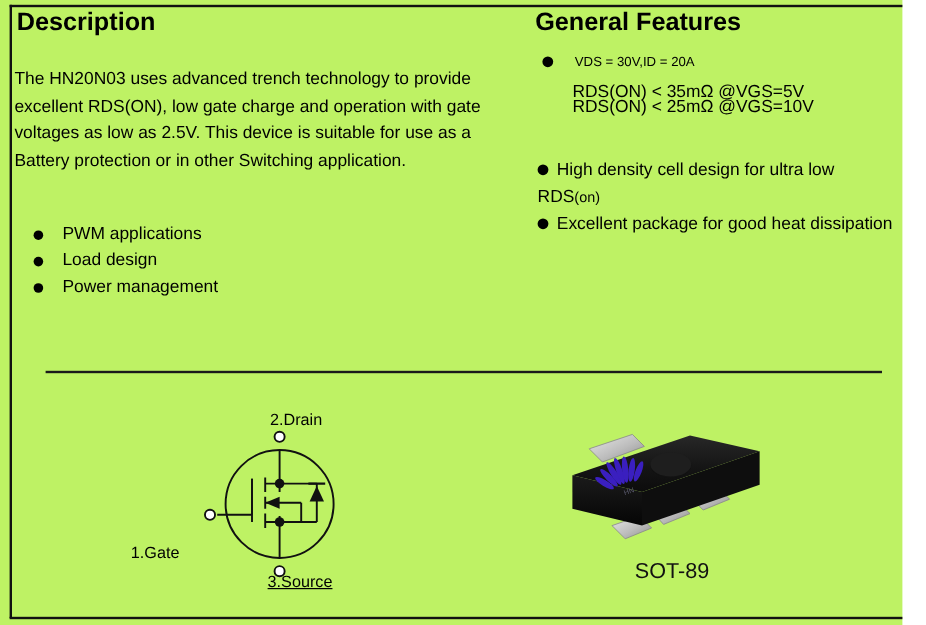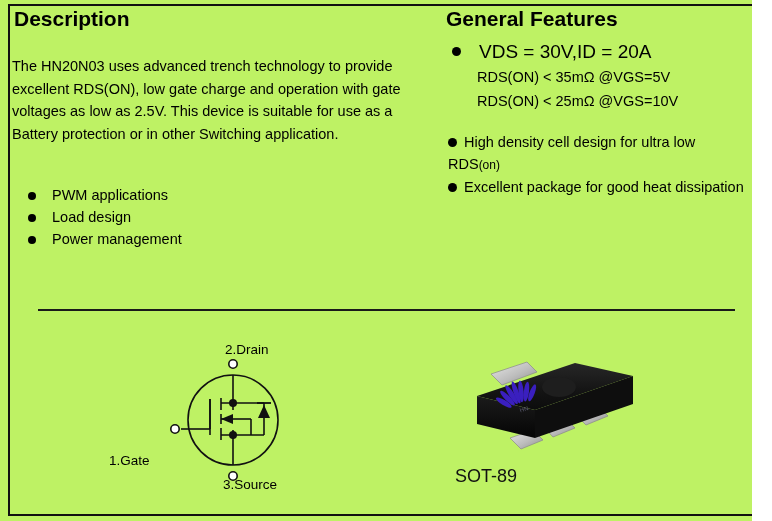--- a/index.html
+++ b/index.html
@@ -92,21 +92,21 @@
     border-radius: 50%;
     background: #000;
   }
 
   
   #feat-title { position: absolute; left: 446px; top: 8px; }
 
   #feat-line1 {
     position: absolute;
     left: 452px; top: 42px;
-    font-size: 19px;
+    font-size: 11px;
     line-height: 20px;
     white-space: nowrap;
   }
   #feat-line1 .bul {
     display: inline-block;
     width: 9px; height: 9px;
     border-radius: 50%;
     background: #000;
     vertical-align: middle;
     margin-right: 18px;
@@ -114,21 +114,21 @@
     top: -1px;
   }
   #feat-sub1 {
     position: absolute;
     left: 477px; top: 69px;
     font-size: 14.5px;
     white-space: nowrap;
   }
   #feat-sub2 {
     position: absolute;
-    left: 477px; top: 93px;
+    left: 477px; top: 81px;
     font-size: 14.5px;
     white-space: nowrap;
   }
 
   .feat-para {
     position: absolute;
     left: 448px;
     width: 300px;
     font-size: 14.5px;
     line-height: 22px;
@@ -155,32 +155,33 @@
     left: 105px; top: 342px;
     width: 230px; height: 155px;
   }
   #symbol-fig svg { display:block; }
   .sym-label {
     position: absolute;
     font-size: 13.5px;
     white-space: nowrap;
   }
   #lbl-drain  { left: 120px; top: 0px; }
-  #lbl-source { left: 118px; top: 135px; }
+  #lbl-source { left: 118px; top: 135px; text-decoration: underline; }
   #lbl-gate   { left: 4px;  top: 71px; margin-top: 40px; }
 
   #pkg-fig {
     position: absolute;
     left: 455px; top: 352px;
     width: 210px; height: 120px;
   }
   #pkg-label {
     position: absolute;
     left: 455px; top: 466px;
     width: 210px;
+    text-align: center;
     font-size: 18px;
     color: #111;
   }
 </style>
 </head>
 <body>
 
 <div id="page">
 
   <div class="rule-top"></div>

